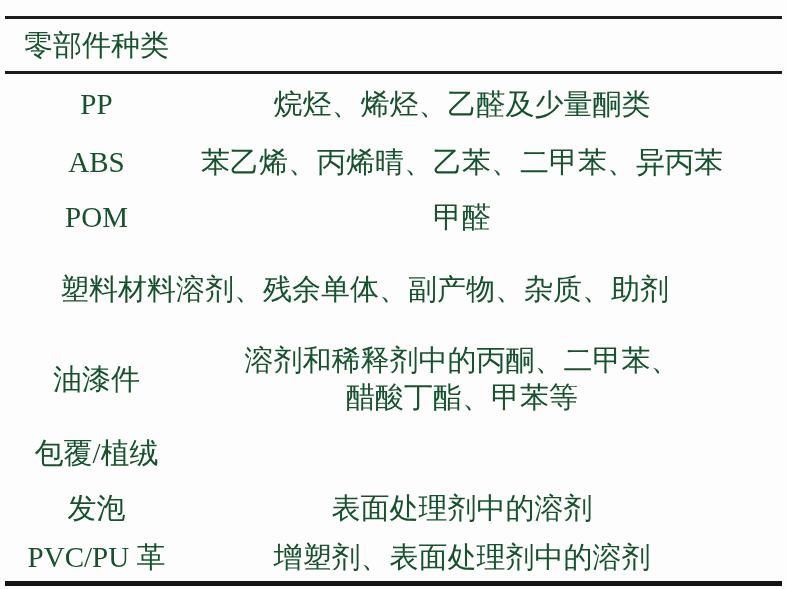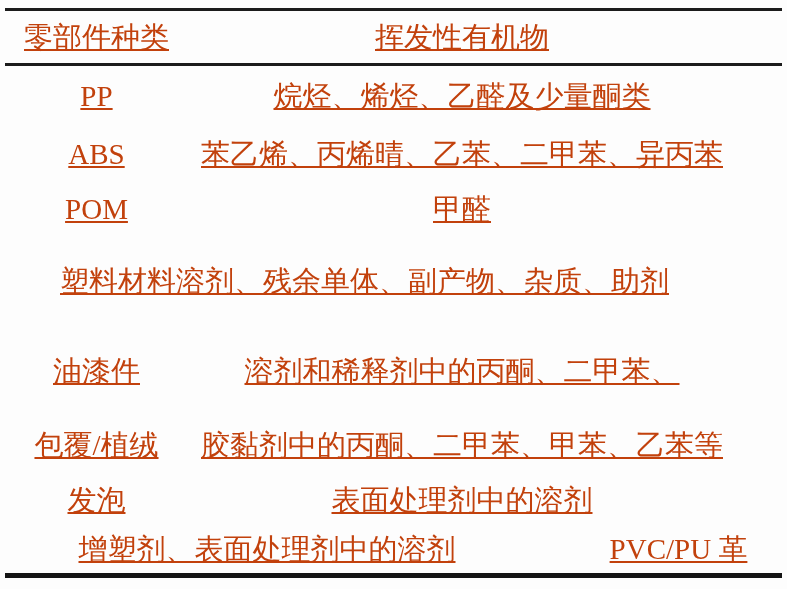--- a/index.html
+++ b/index.html
@@ -6,25 +6,24 @@
     margin: 0;
     padding: 0;
     background: #ffffff;
   }
   .page {
     position: relative;
     width: 787px;
     height: 589px;
     background: #fdfdfd;
     box-sizing: border-box;
-    padding-top: 8px;
+    padding-top: 16px;
     overflow: hidden;
     font-family: "Liberation Serif", "DejaVu Serif", serif;
-    color: #c2410c;
-    text-decoration: underline;
+    color: #14532d;
   }
   .table {
     margin-left: 5px;
     margin-right: 5px;
     border-top: 3px solid #1c1c1c;
     border-bottom: 5px solid #141414;
   }
   .row {
     display: flex;
     align-items: center;
@@ -68,21 +67,20 @@
   .tbody .row:nth-child(7) { height: 52px; }
   .tbody .row:nth-child(8) { height: 47px; }
 </style>
 </head>
 <body>
 
 <div class="page">
   <div class="table">
     <div class="row header-row">
       <div class="cell col1">零部件种类</div>
-      <div class="cell col2">挥发性有机物</div>
     </div>
     <div class="tbody">
         <div class="row">
           <div class="cell col1">
             <div>PP</div>
           </div>
           <div class="cell col2">
             <div>烷烃、烯烃、乙醛及少量酮类</div>
           </div>
         </div>
@@ -106,41 +104,39 @@
           <div class="cell col2">
             <div>塑料材料溶剂、残余单体、副产物、杂质、助剂</div>
           </div>
         </div>
         <div class="row">
           <div class="cell col1">
             <div>油漆件</div>
           </div>
           <div class="cell col2">
             <div>溶剂和稀释剂中的丙酮、二甲苯、</div>
+            <div>醋酸丁酯、甲苯等</div>
           </div>
         </div>
         <div class="row">
           <div class="cell col1">
             <div>包覆/植绒</div>
-          </div>
-          <div class="cell col2">
-            <div>胶黏剂中的丙酮、二甲苯、甲苯、乙苯等</div>
           </div>
         </div>
         <div class="row">
           <div class="cell col1">
             <div>发泡</div>
           </div>
           <div class="cell col2">
             <div>表面处理剂中的溶剂</div>
           </div>
         </div>
         <div class="row">
+          <div class="cell col1">
+            <div>PVC/PU 革</div>
+          </div>
           <div class="cell col2">
             <div>增塑剂、表面处理剂中的溶剂</div>
-          </div>
-          <div class="cell col1">
-            <div>PVC/PU 革</div>
           </div>
         </div>
       </div>
   </div>
 </div>
 
 </body></html>

